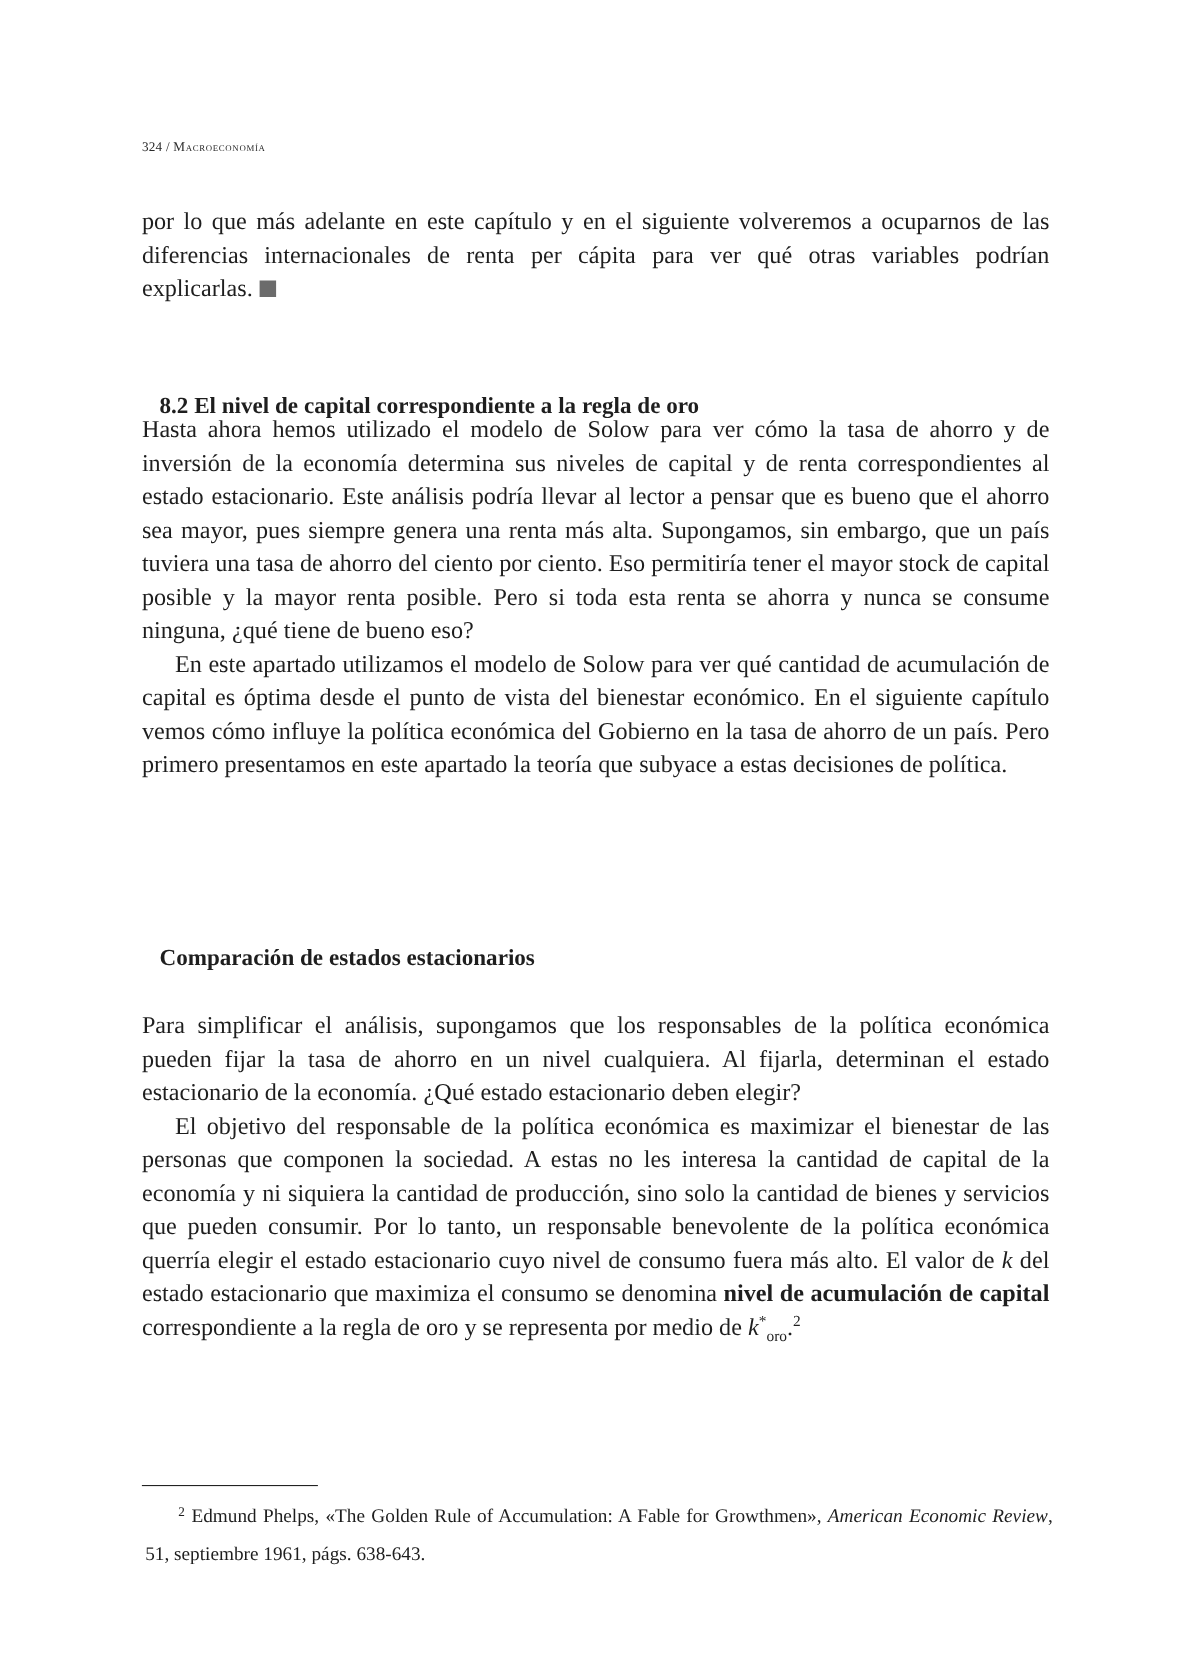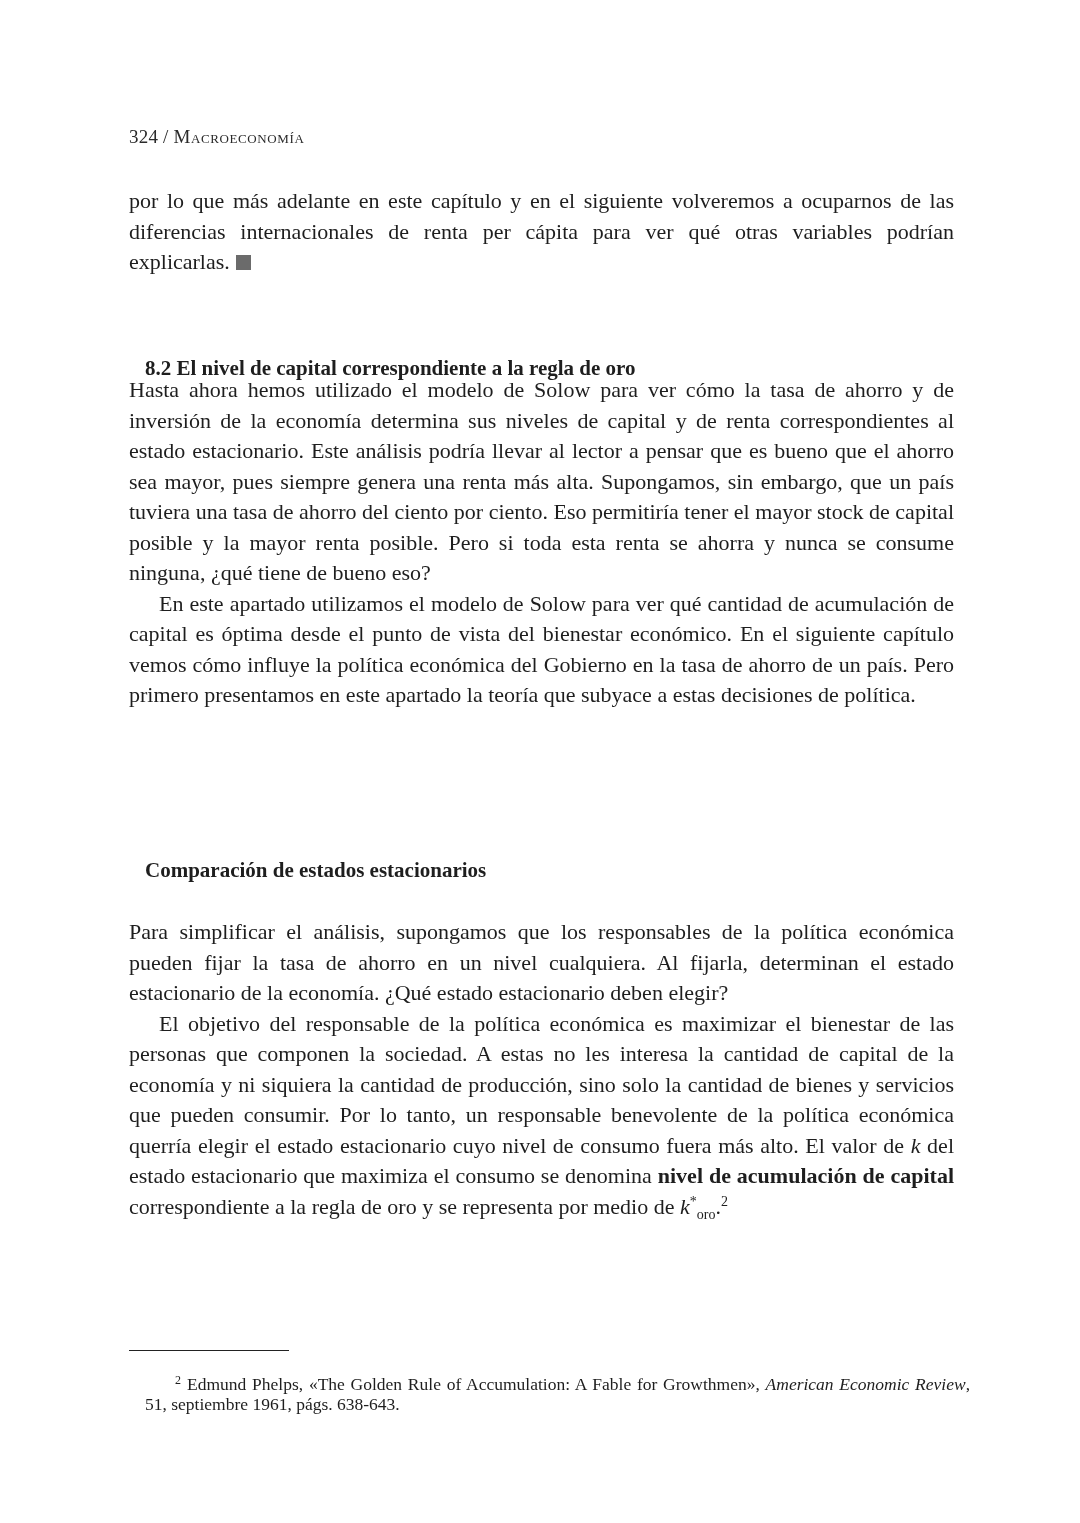--- a/index.html
+++ b/index.html
@@ -4,21 +4,21 @@
   <style>
     html, body { margin: 0; padding: 0; background: #ffffff; }
     body {
       width: 1080px; height: 1523px; position: relative; overflow: hidden;
       font-family: "Liberation Serif", "DejaVu Serif", serif;
       color: #1e1e1e;
     }
     .page { position: absolute; left: 129px; top: 0; width: 825px; }
     .running-head {
       position: absolute; top: 126px; left: 0;
-      font-size: 19px; letter-spacing: 0.2px; color: #2a2a2a;
+      font-size: 12px; letter-spacing: 0.2px; color: #2a2a2a;
     }
     .running-head .title { font-variant: small-caps; letter-spacing: 0.6px; }
     .para {
       font-size: 22px; line-height: 30.5px; text-align: justify;
       margin: 0; hyphens: manual;
     }
     .indent { text-indent: 30px; }
     .endmark {
       display: inline-block; width: 15px; height: 15px; background: #6b6b6b;
       vertical-align: -1px; margin-left: 6px;
@@ -27,21 +27,21 @@
     .block1 { position: absolute; top: 186px; left: 0; width: 825px; }
     .h1 { position: absolute; top: 340px; left: 0; }
     .block2 { position: absolute; top: 375px; left: 0; width: 825px; }
     .h2 { position: absolute; top: 842px; left: 0; }
     .block3 { position: absolute; top: 917px; left: 0; width: 825px; }
     .footnote-rule {
       position: absolute; top: 1350px; left: 0; width: 160px; height: 1px; background: #222;
     }
     .footnote {
       position: absolute; top: 1354px; left: 0; width: 825px;
-      font-size: 17.5px; line-height: 20px; text-align: justify; margin: 16px;
+      font-size: 17.5px; line-height: 34px; text-align: justify; margin: 3px;
     }
     .footnote .num { font-size: 12px; vertical-align: 6px; margin-left: 30px; margin-right: 6px; }
     sub.s, sup.s { font-size: 14px; line-height: 0; }
     i { font-style: italic; }
     b { font-weight: bold; }
   </style>
 </head>
 <body>
 
 <div class="page">

